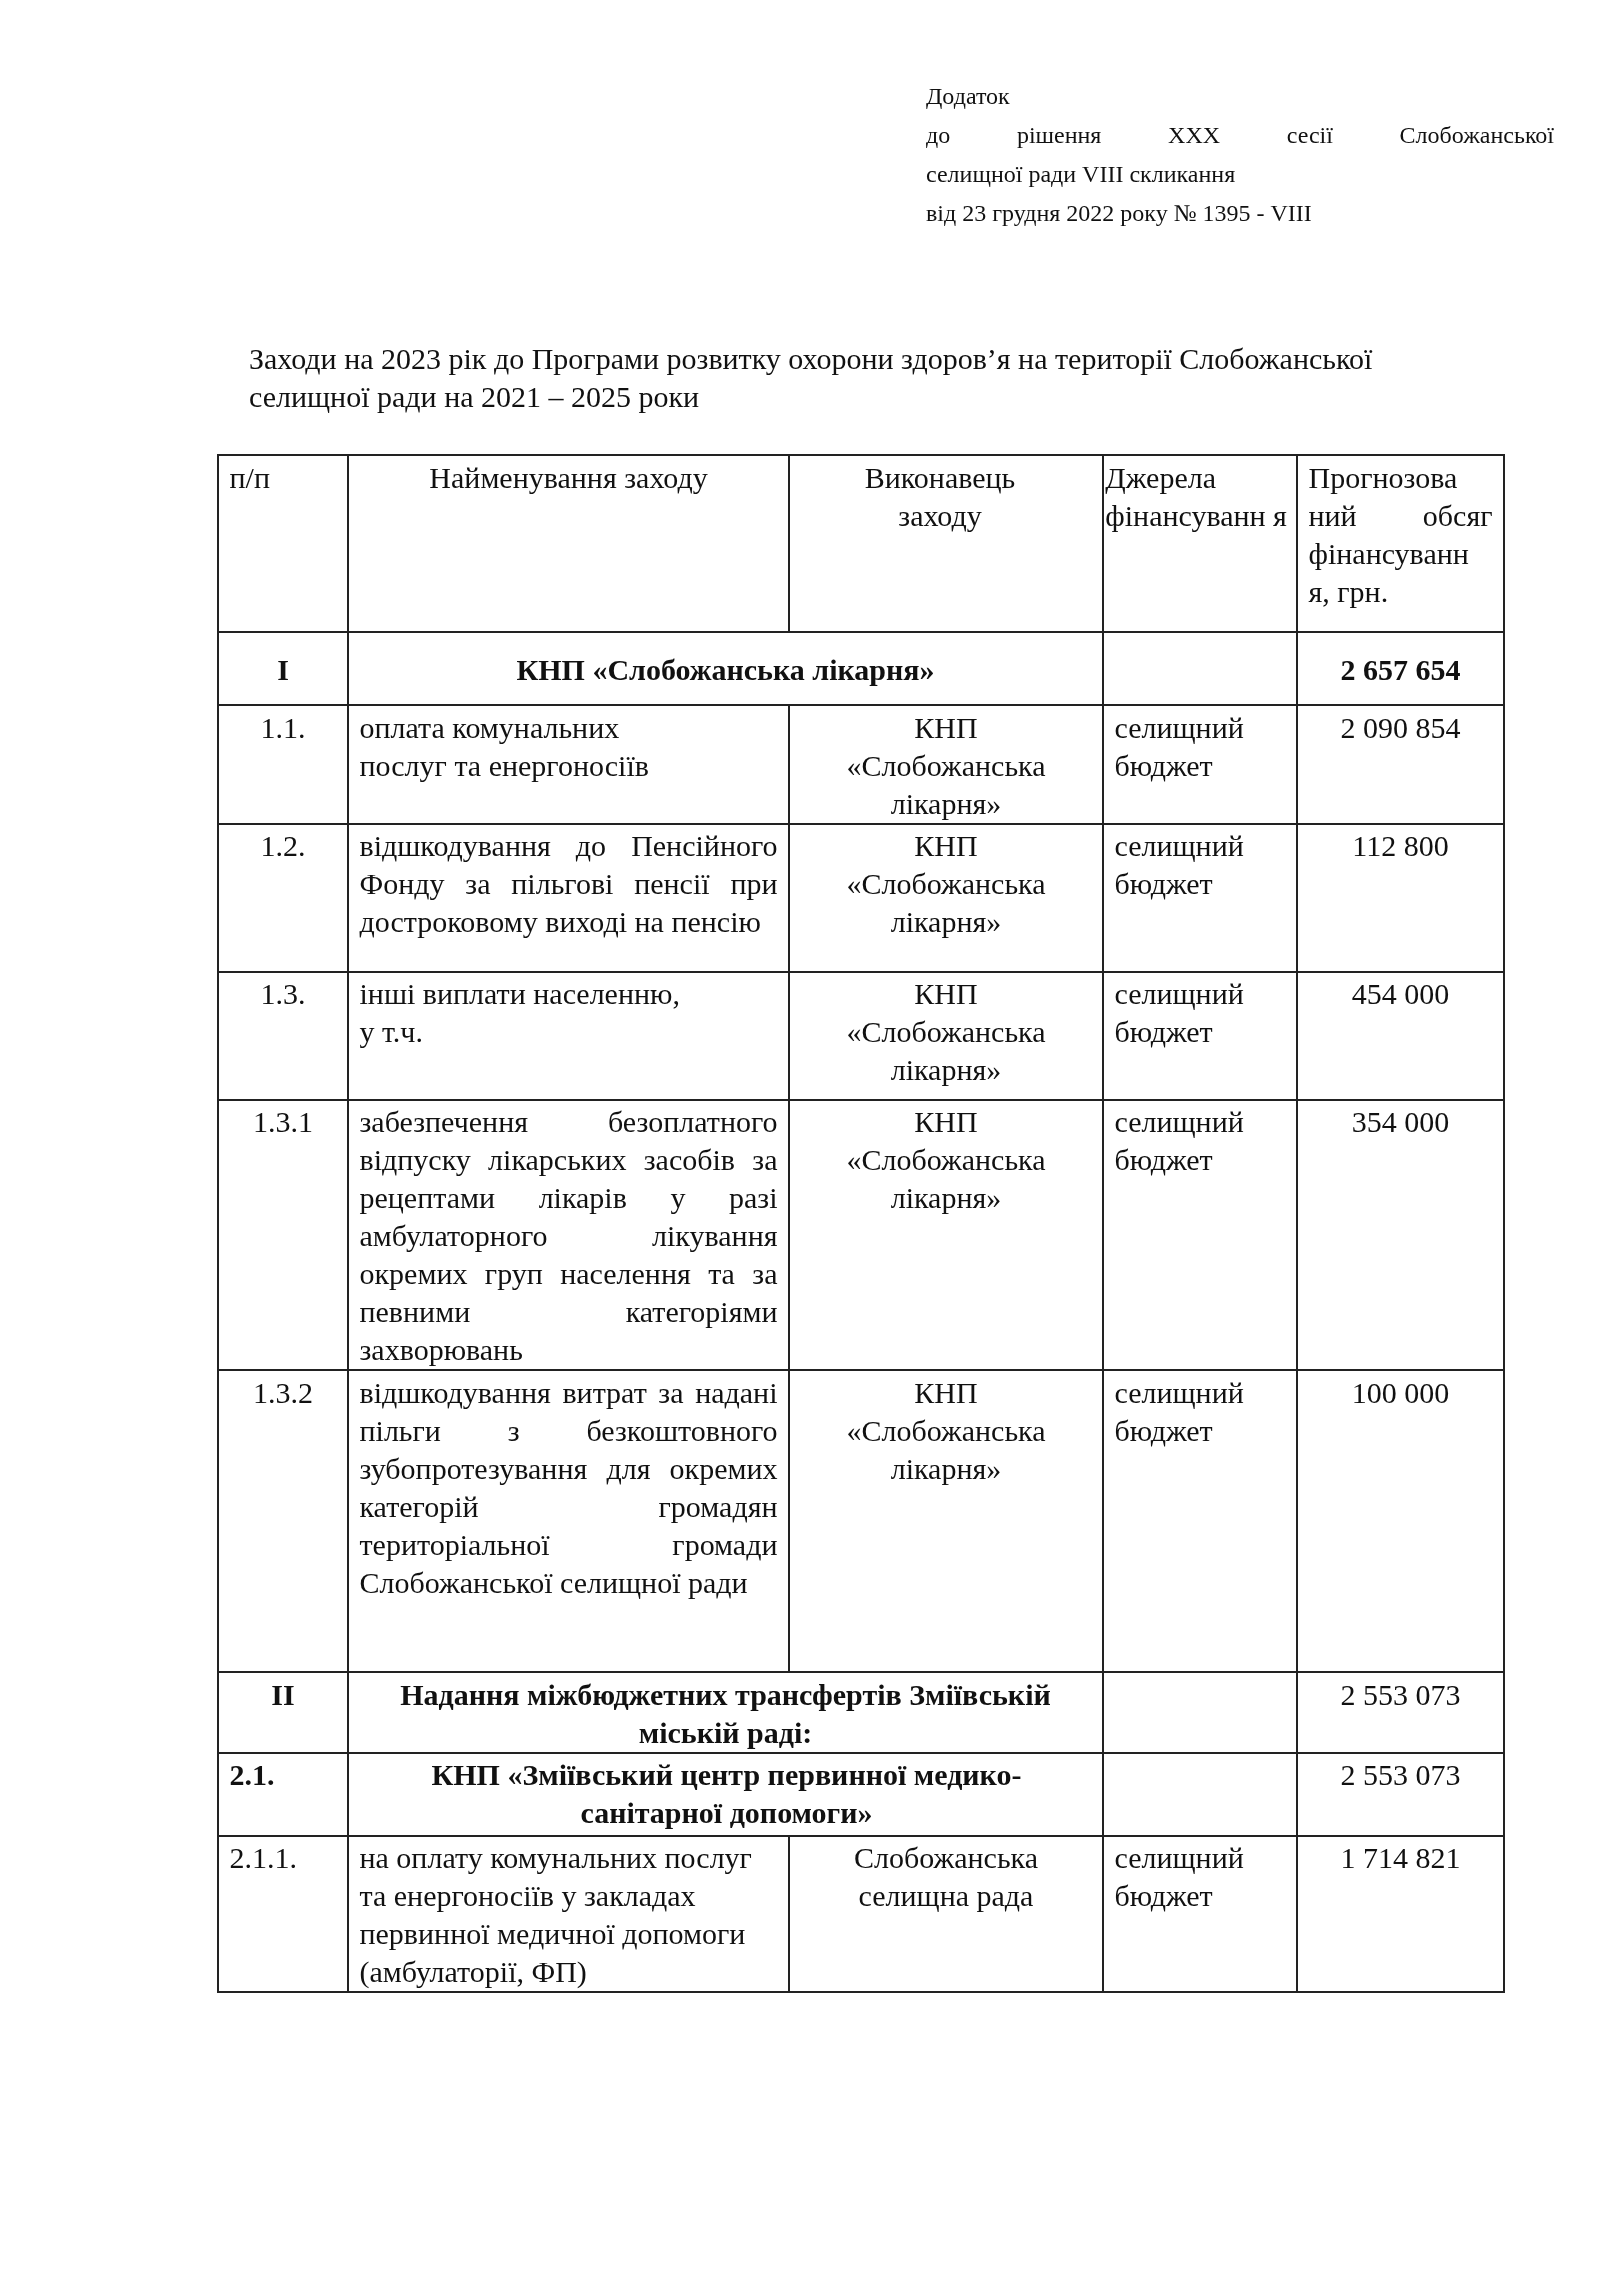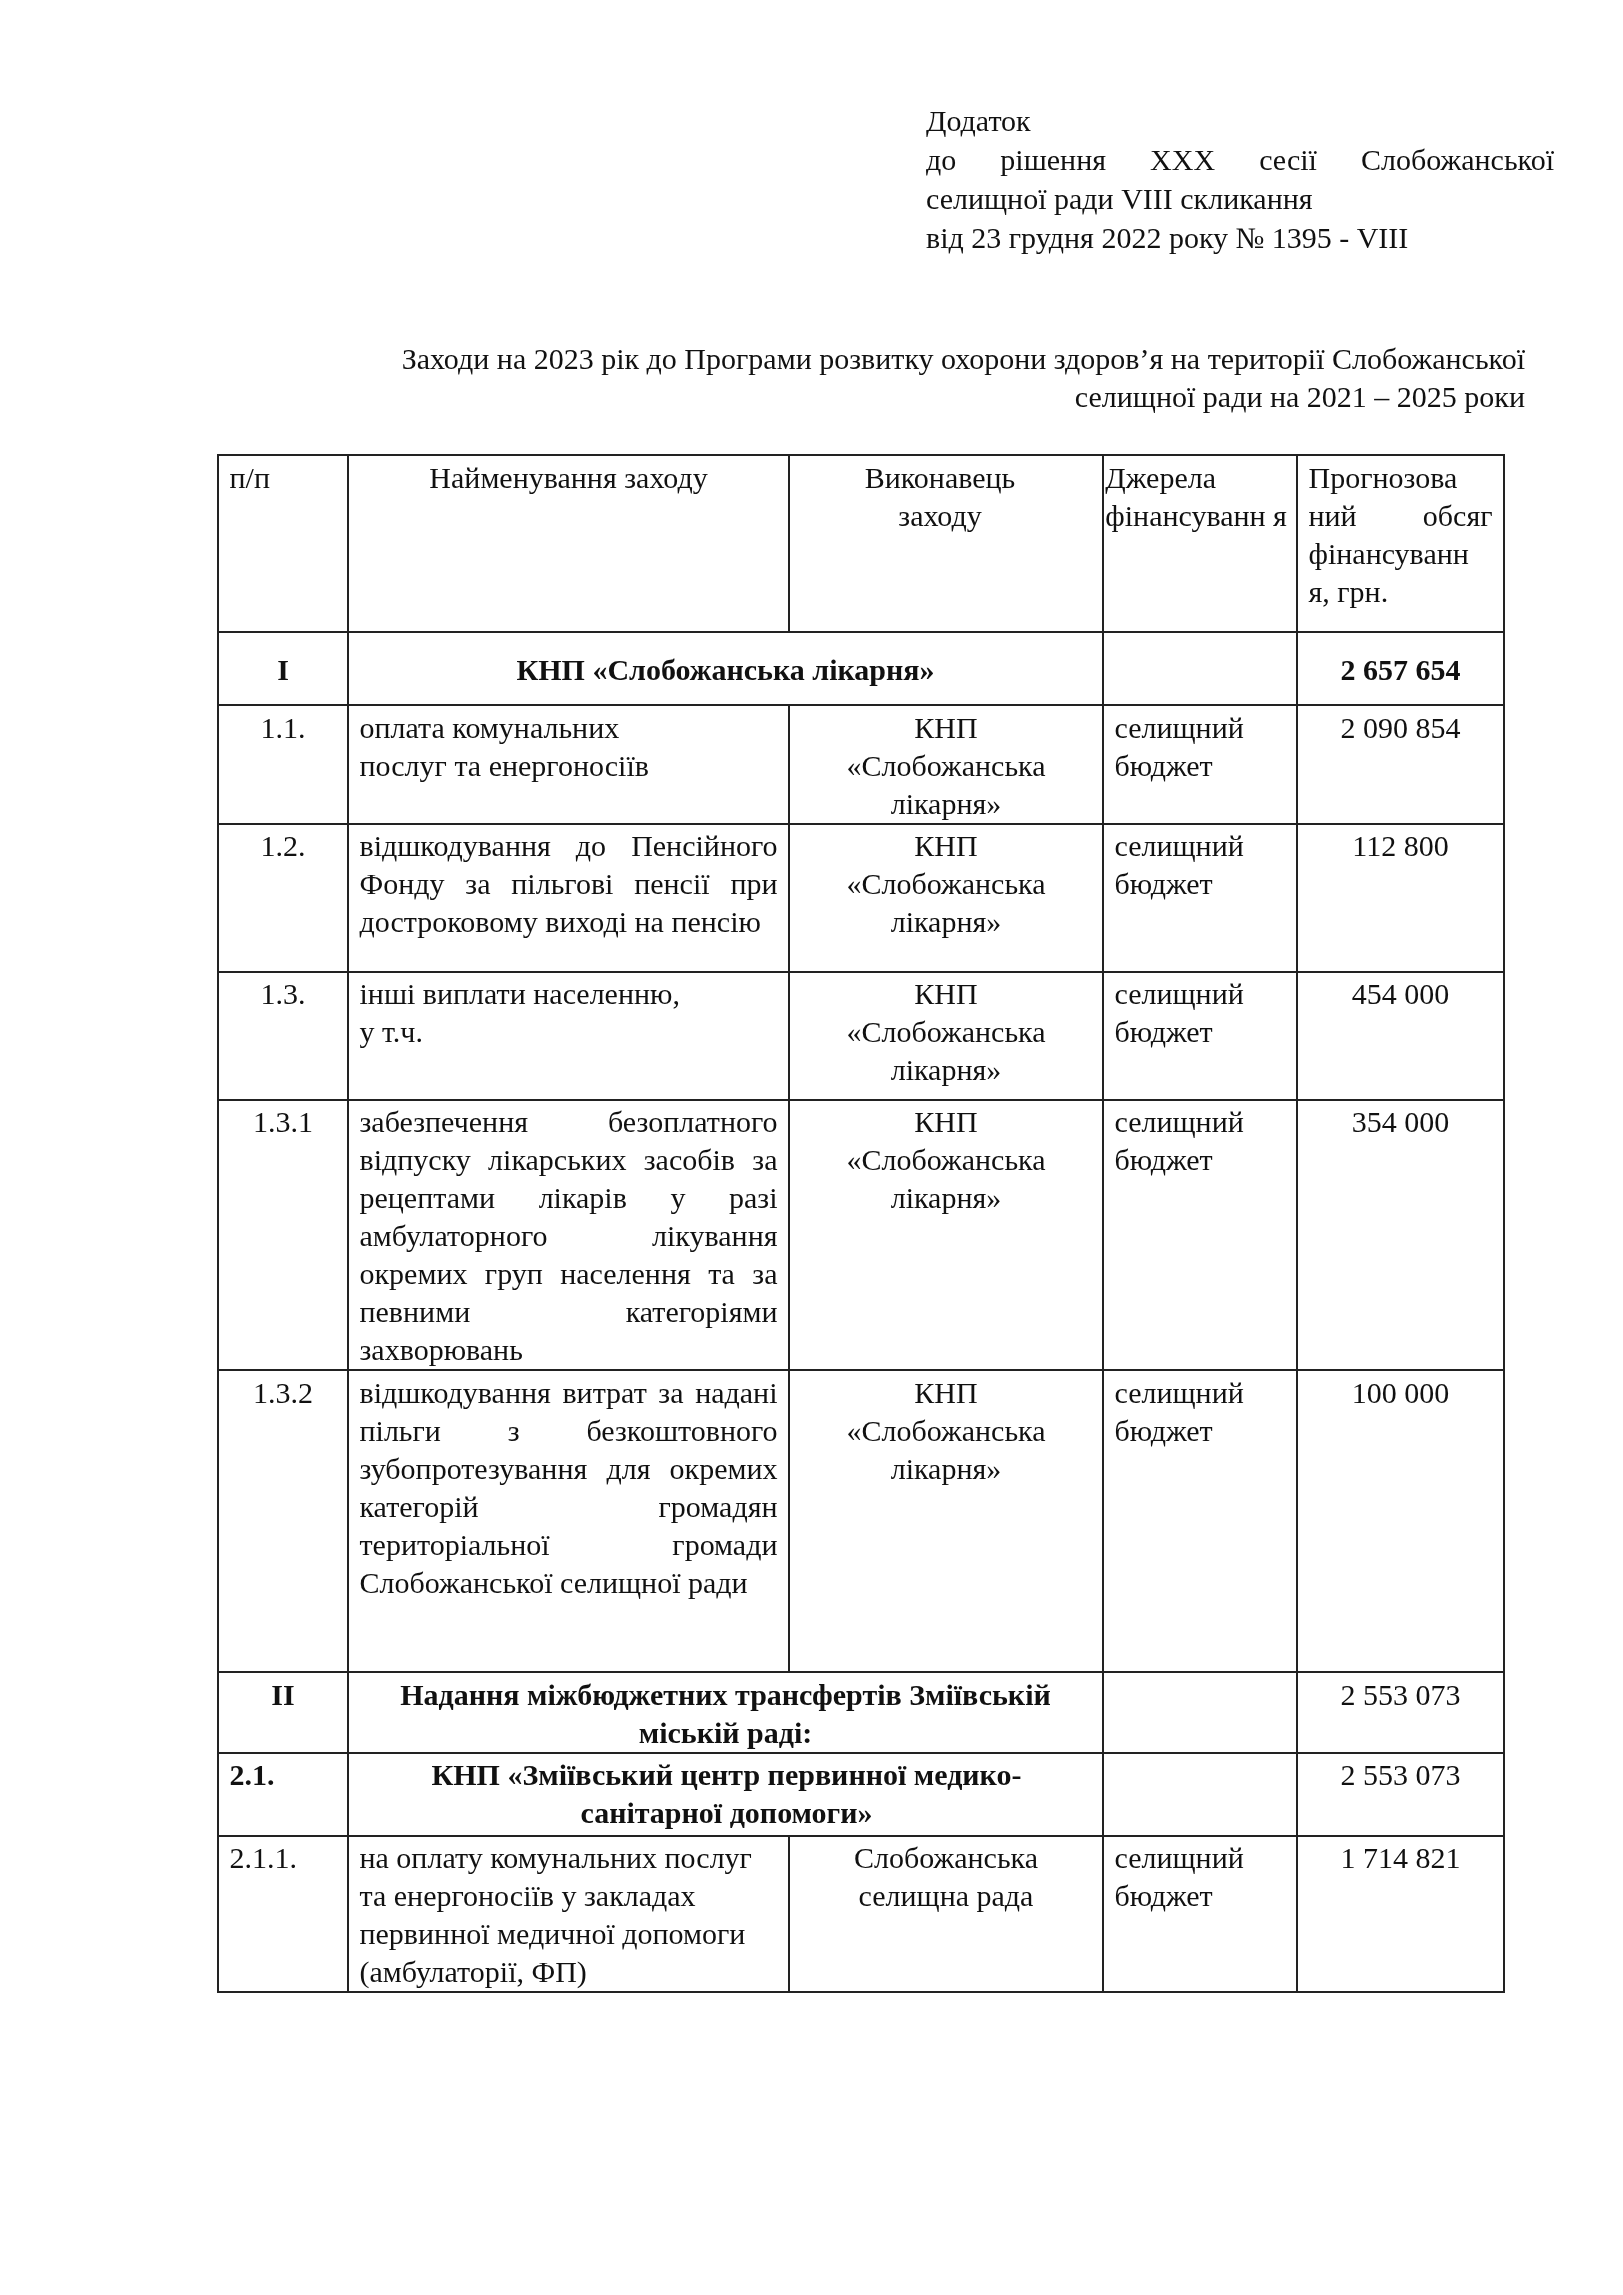--- a/index.html
+++ b/index.html
@@ -1,23 +1,23 @@
 <!DOCTYPE html>
 <html style="font-size:10.5px"><head>
 <meta charset="utf-8">
 <style>
   html, body { margin:0; padding:0; background:#ffffff; }
   body { width:1623px; height:2295px; position:relative; overflow:hidden;
          font-family:"Liberation Serif","DejaVu Serif",serif; color:#111; }
   .annex { position:absolute; left:926px; top:77px; width:628px;
-           font-size:30px; line-height:39px;margin-top:24px; }
+           font-size:24px; line-height:39px; }
   .annex div { white-space:nowrap; }
   .annex .just { text-align:justify; text-align-last:justify; white-space:normal; }
   .title { position:absolute; left:249px; top:340px; width:1276px;
-           text-align:right; font-size:30px; line-height:38px; }
+           text-align:left; font-size:30px; line-height:38px; }
   table { position:absolute; left:217px; top:454px; border-collapse:collapse;
           table-layout:fixed; font-size:30px; line-height:38px; }
   td { border:2px solid #222; vertical-align:top; padding:2.6px 10.5px 0 10.5px; }
   col.c1 { width:130px; } col.c2 { width:441px; } col.c3 { width:314px; }
   col.c4 { width:194px; } col.c5 { width:207px; }
   .center { text-align:center; }
   .justify { text-align:justify; }
   .bold { font-weight:bold; }
   .vmid { vertical-align:middle; }
 </style>

